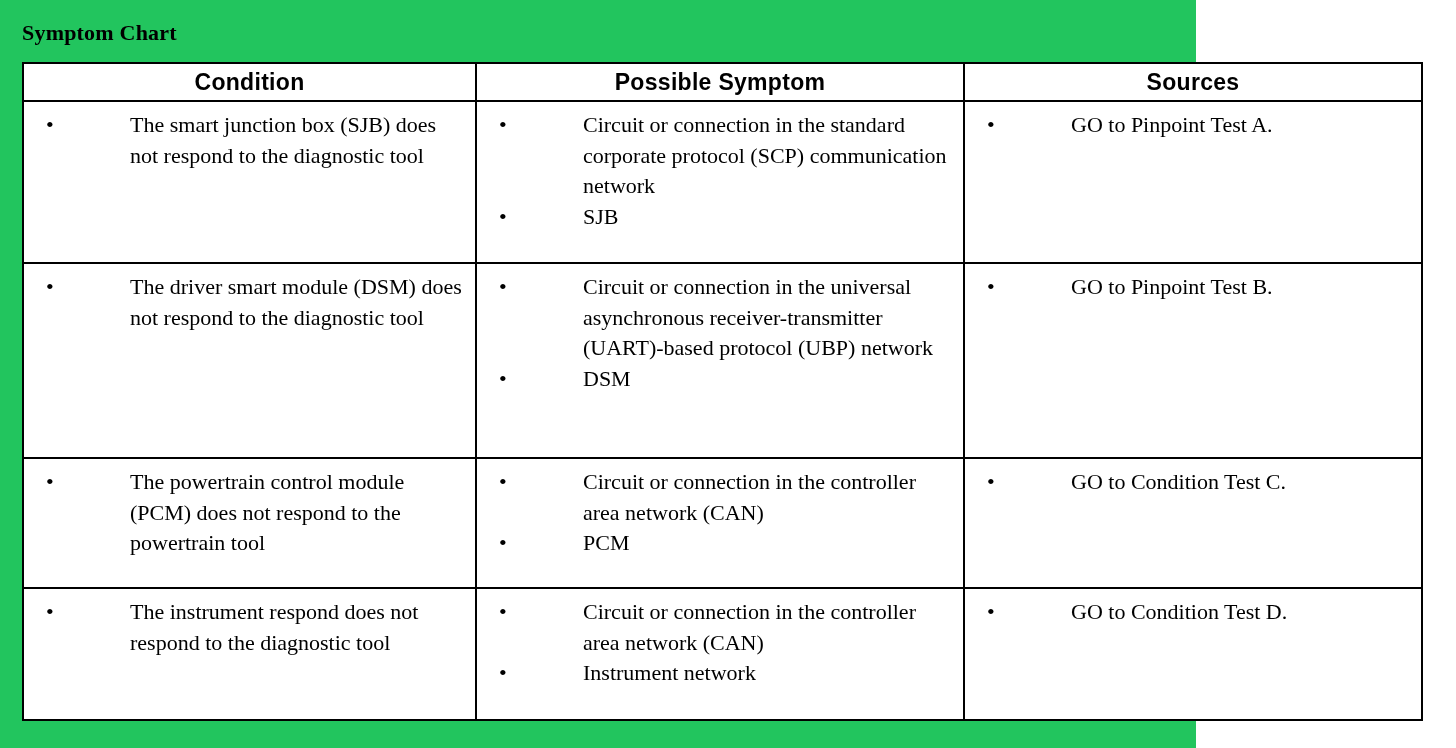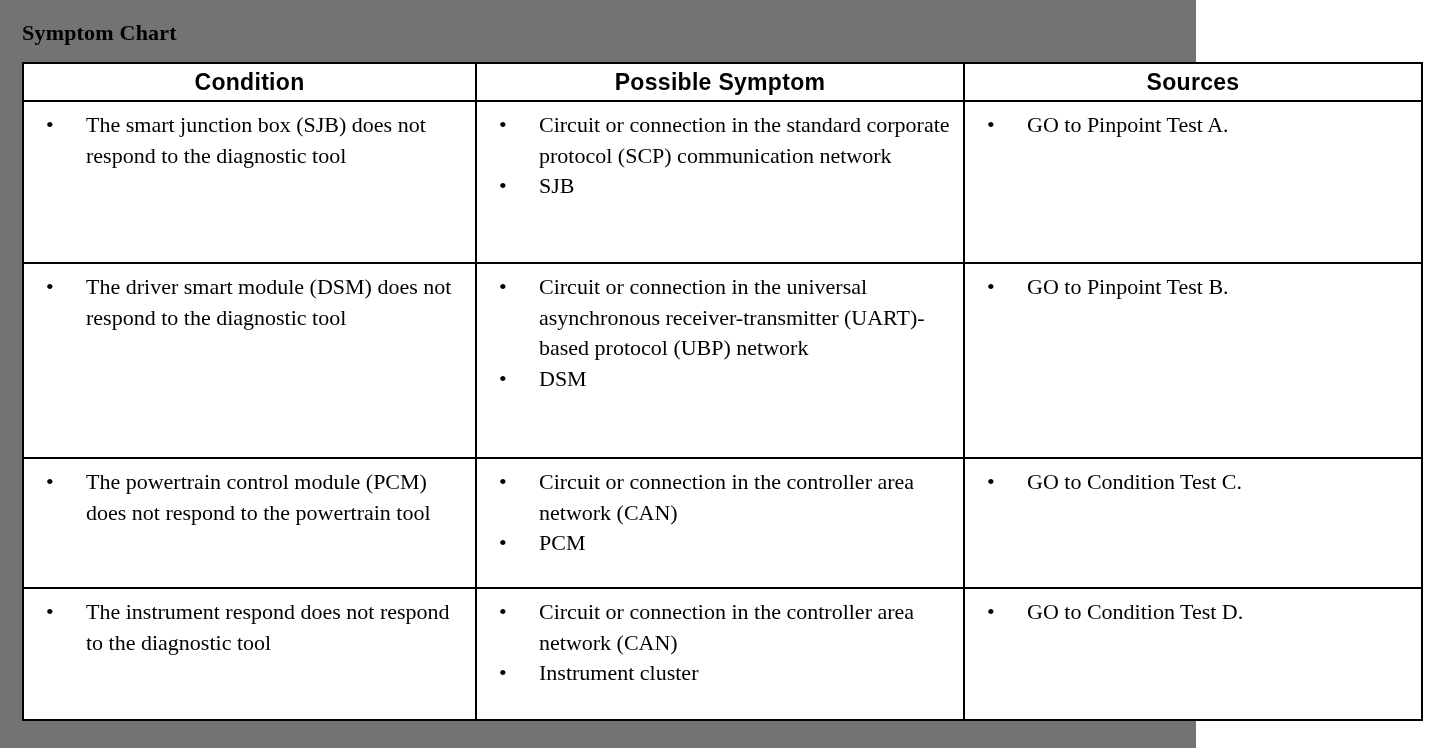--- a/index.html
+++ b/index.html
@@ -11,21 +11,21 @@
     width: 1456px;
     height: 748px;
     font-family: "Liberation Serif", serif;
     color: #000000;
     overflow: hidden;
   }
   .page {
     position: relative;
     width: 1196px;
     height: 748px;
-    background: #737373;
+    background: #22c55e;
   }
   .doc-title {
     position: absolute;
     left: 22px;
     top: 20px;
     font-family: "Liberation Serif", serif;
     font-weight: bold;
     font-size: 22px;
     letter-spacing: 0.2px;
     color: #000000;
@@ -82,20 +82,21 @@
   .bullet-item .bullet-dot {
     position: absolute;
     left: 16px;
     top: 0;
     width: 14px;
     font-size: 22px;
     line-height: 1.39;
   }
   .bullet-item .bullet-text {
     display: block;
+    margin-left: 44px;
   }
   
   tr.row-1 td { height: 160px; }
   tr.row-2 td { height: 193px; }
   tr.row-3 td { height: 128px; }
   tr.row-4 td { height: 130px; }
 </style>
 </head>
 <body>
 
@@ -242,21 +243,21 @@
         </td>
         <td>
           <div class="cell-inner">
             <ul class="bullet-list">
               <li class="bullet-item">
                 <span class="bullet-dot">•</span>
                 <span class="bullet-text">Circuit or connection in the controller area network (CAN)</span>
               </li>
               <li class="bullet-item">
                 <span class="bullet-dot">•</span>
-                <span class="bullet-text">Instrument cluster</span>
+                <span class="bullet-text">Instrument network</span>
               </li>
             </ul>
           </div>
         </td>
         <td>
           <div class="cell-inner">
             <ul class="bullet-list">
               <li class="bullet-item">
                 <span class="bullet-dot">•</span>
                 <span class="bullet-text">GO to Condition Test D.</span>

